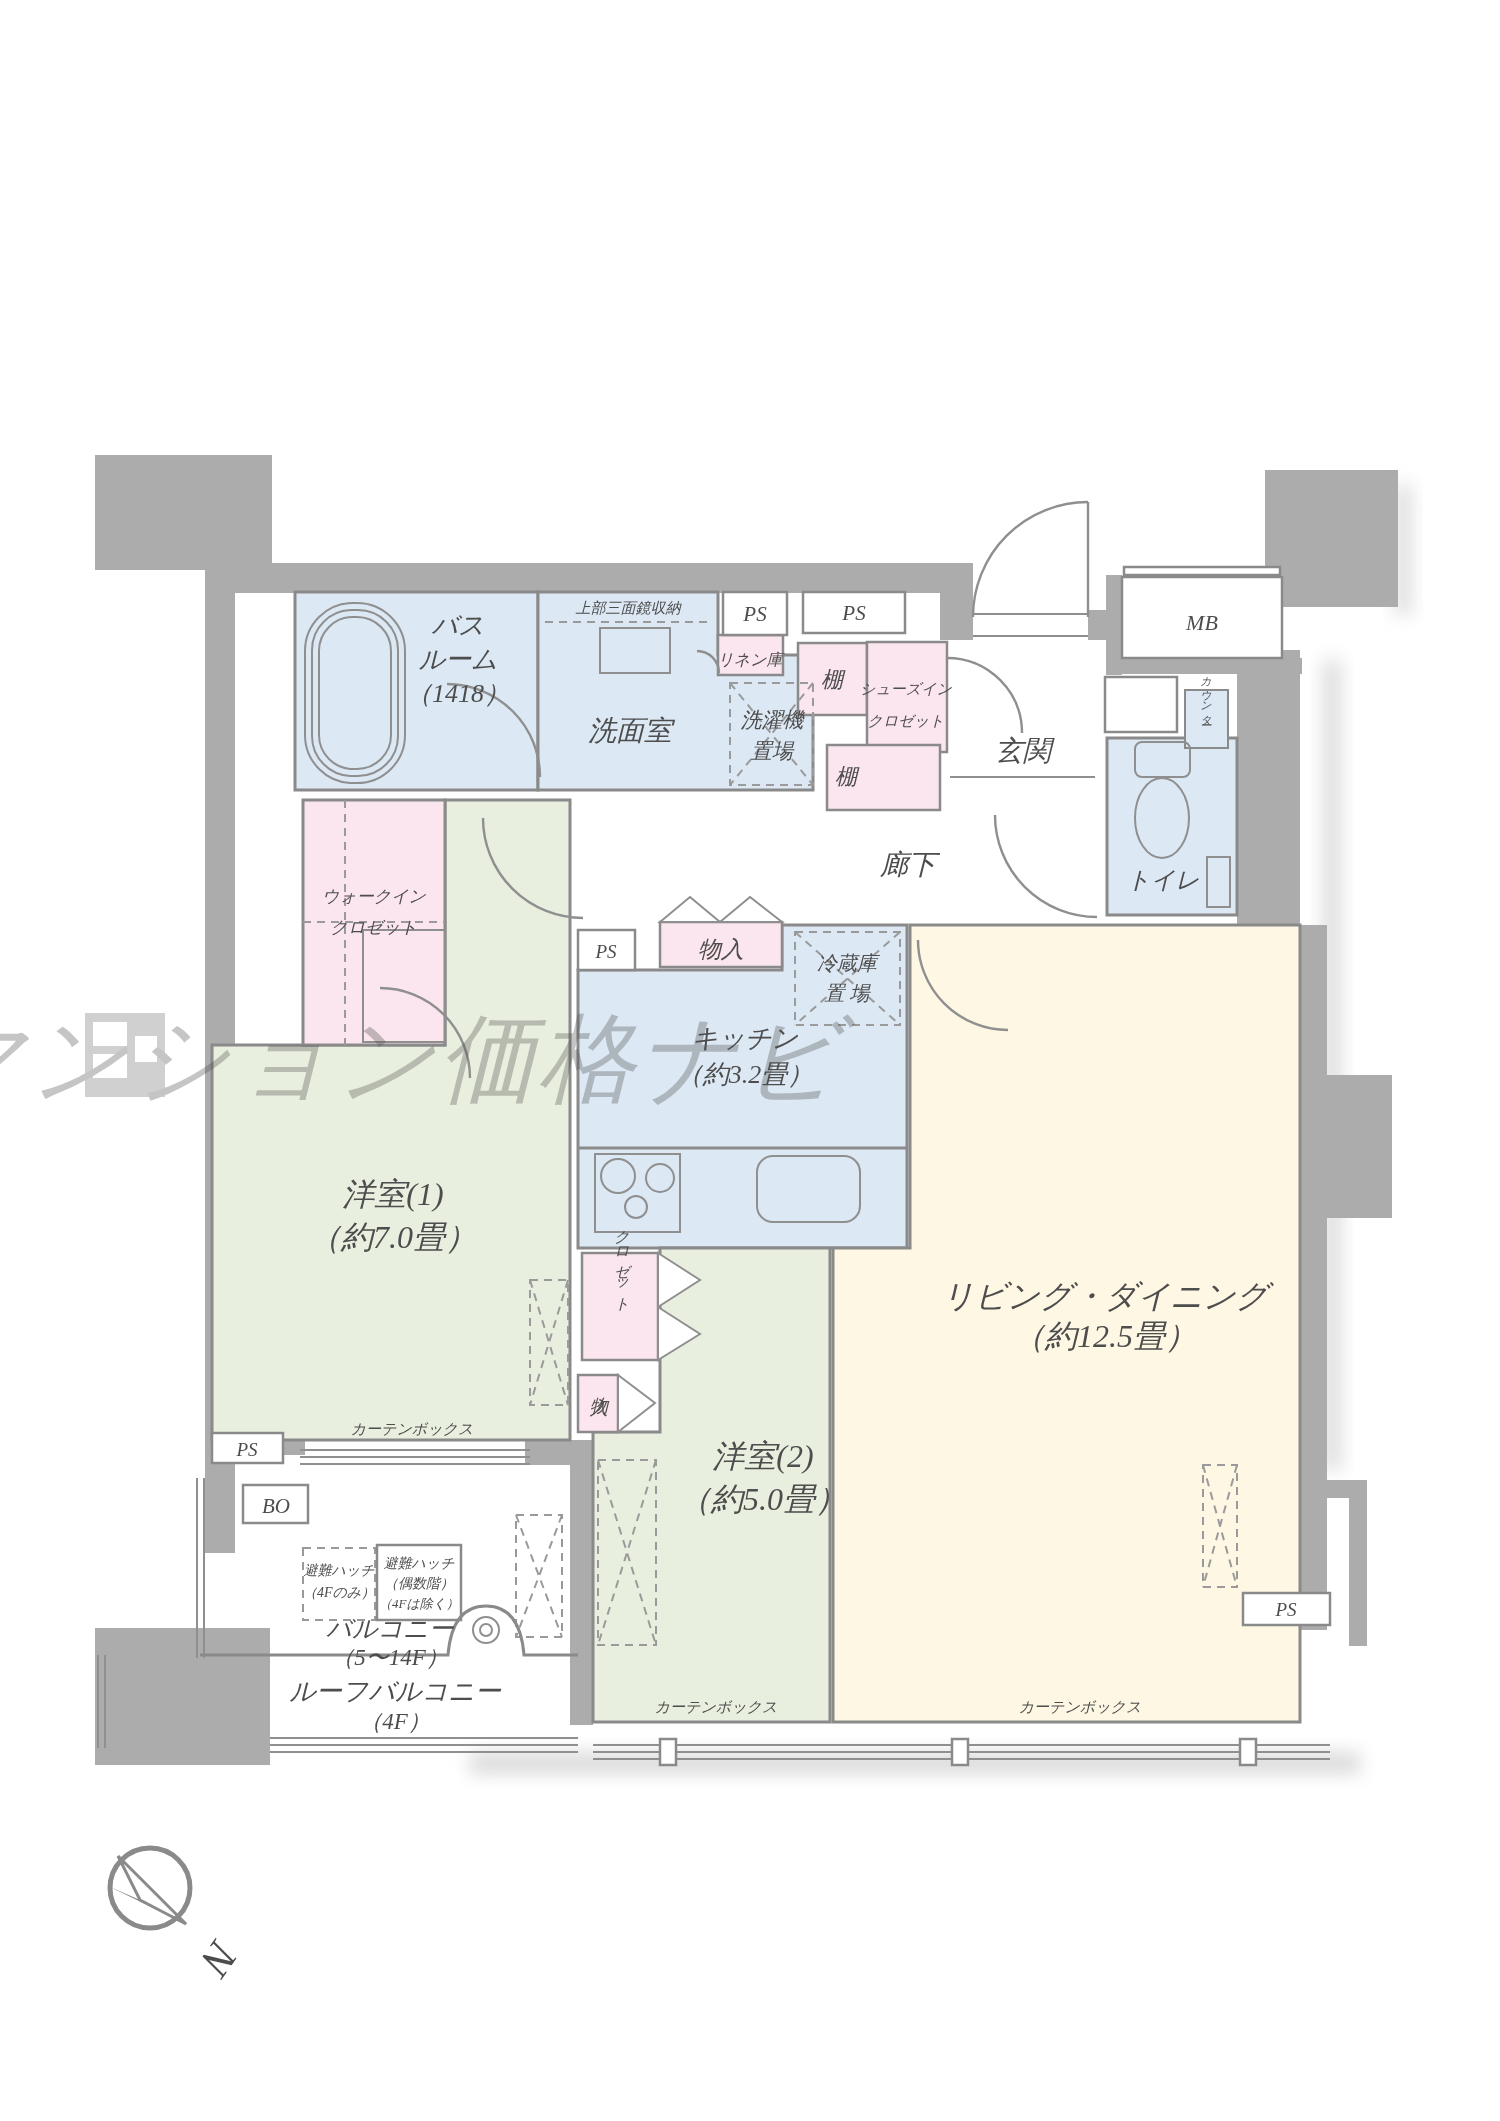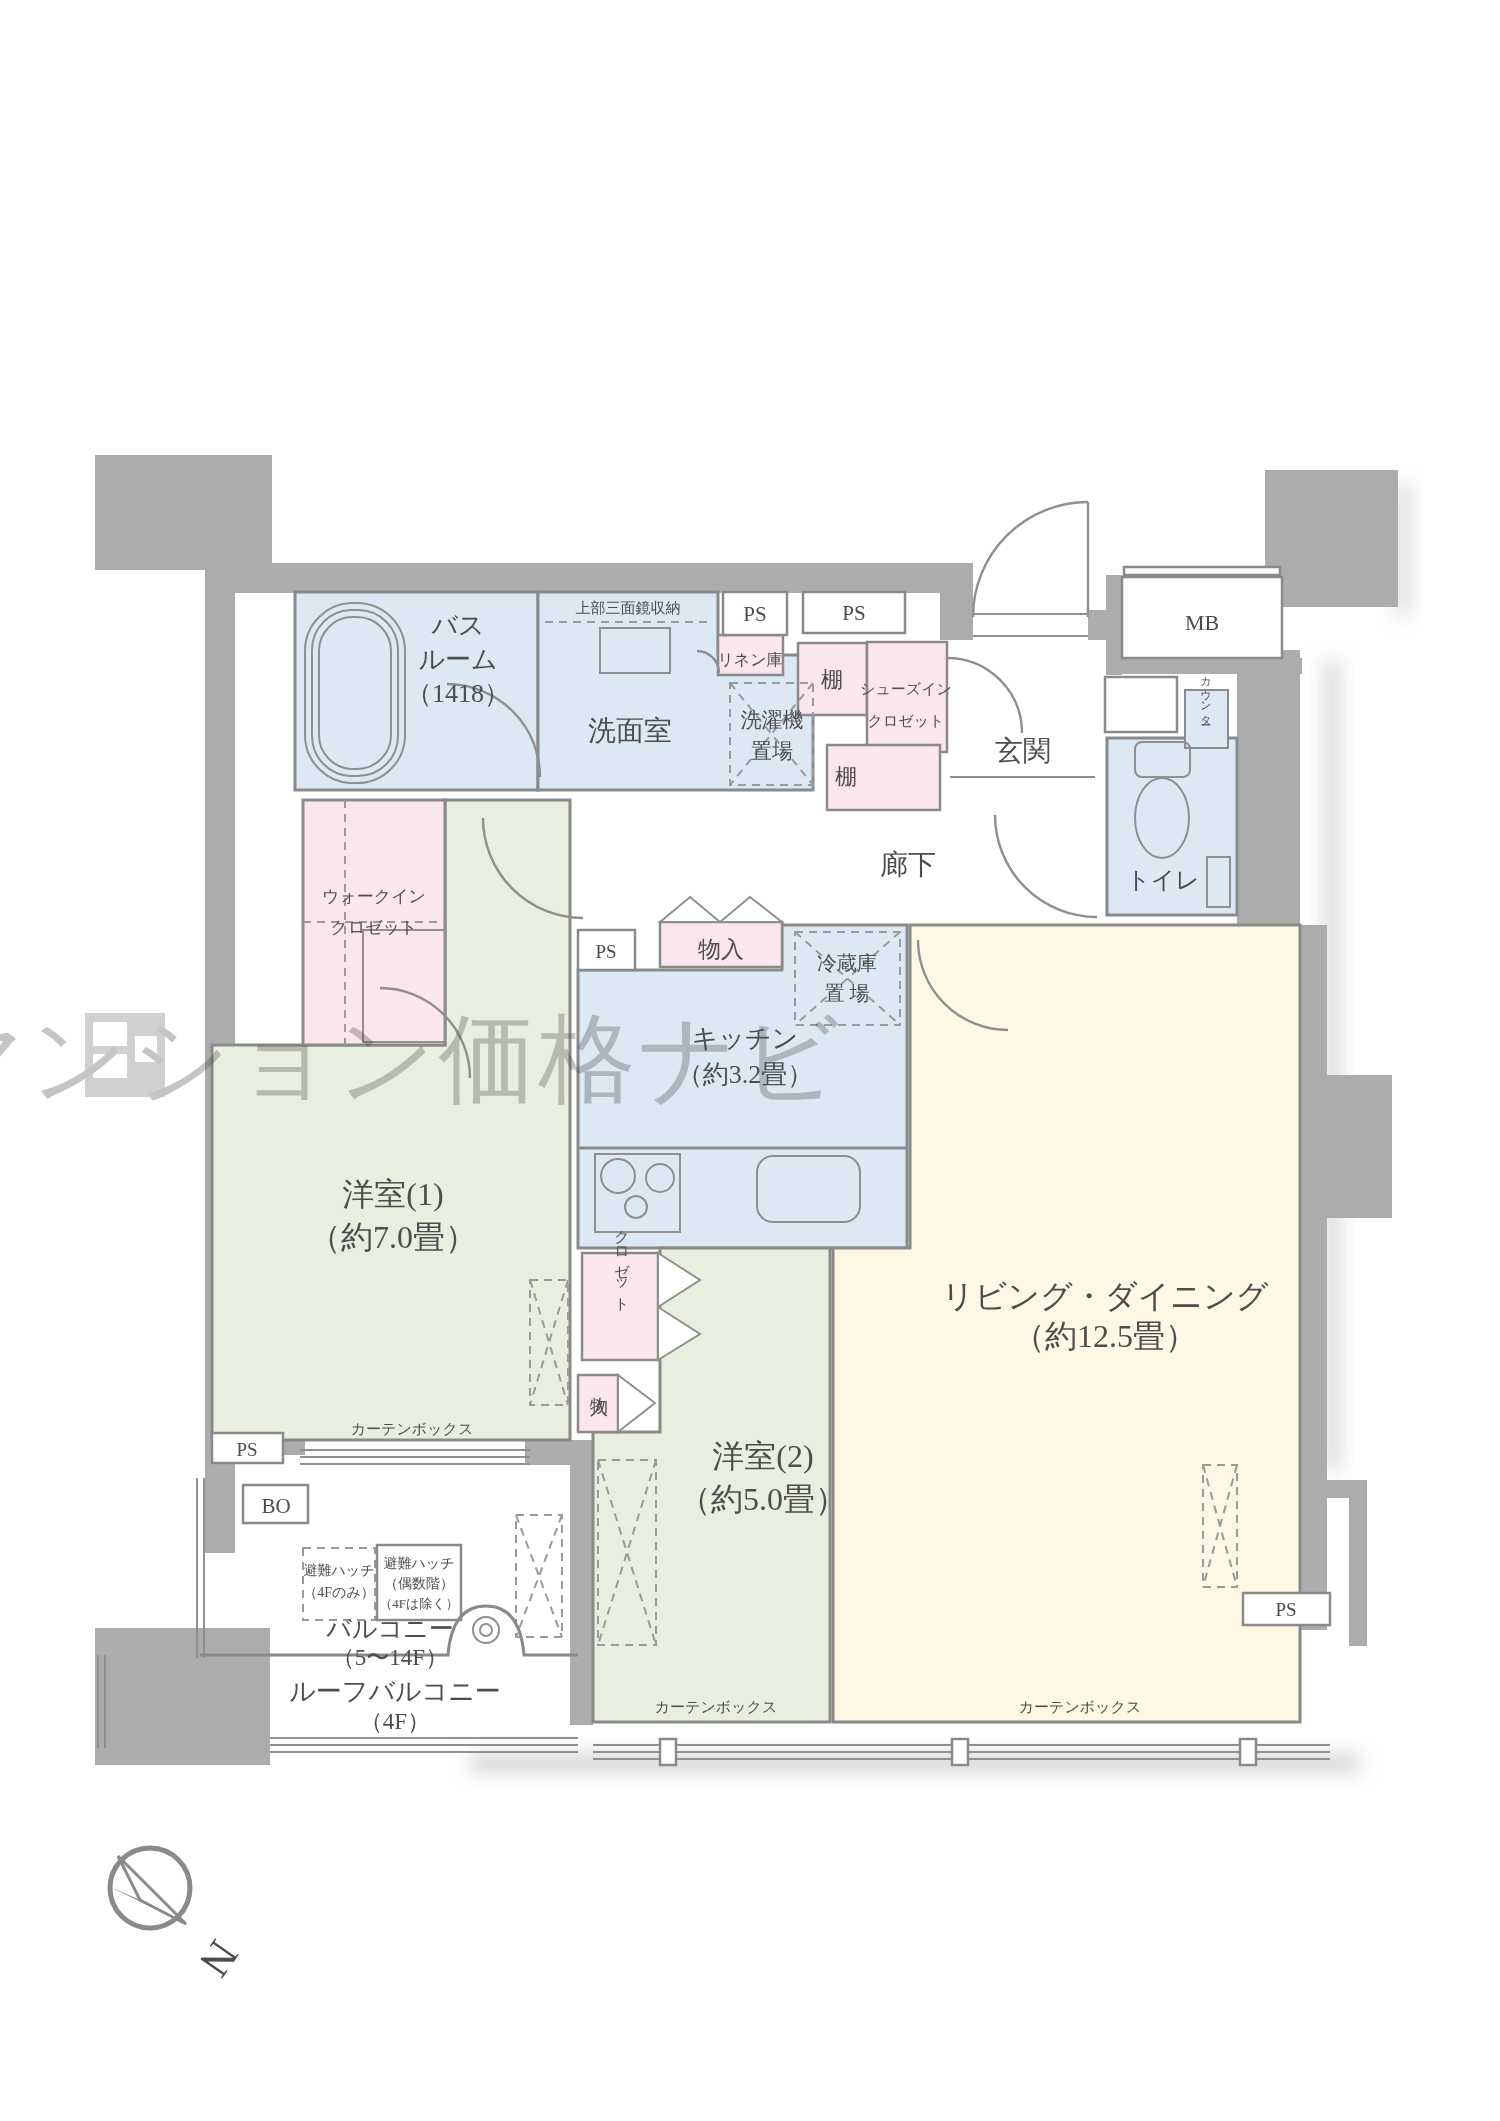--- a/index.html
+++ b/index.html
@@ -1,17 +1,17 @@
 <!DOCTYPE html>
 <html><head>
 <meta charset="utf-8">
 <style>
   html,body{margin:0;padding:0;background:#fff;}
   .stage{position:relative;width:1500px;height:2121px;background:#0369a1;
-         font-family:"Liberation Serif","DejaVu Serif",serif;}
+         font-family:"Liberation Serif","DejaVu Serif",serif;font-style:italic;}
   svg{display:block;}
   svg text{text-anchor:middle;fill:#4d4d4d;font-family:"Liberation Serif","DejaVu Serif",serif;}
   .ln{fill:none;stroke:#8a8a8a;stroke-width:3;}
   .ln2{fill:none;stroke:#8f8f8f;stroke-width:2;}
   .box{fill:#ffffff;stroke:#8a8a8a;stroke-width:2.5;}
   .dash{fill:none;stroke:#9a9a9a;stroke-width:2;stroke-dasharray:8 6;}
   .door{fill:none;stroke:#8f8f8f;stroke-width:2.4;}
   .swing{fill:#ffffff;stroke:#8f8f8f;stroke-width:2;}
   .vtxt{writing-mode:vertical-rl;glyph-orientation-vertical:0;}
 </style>

